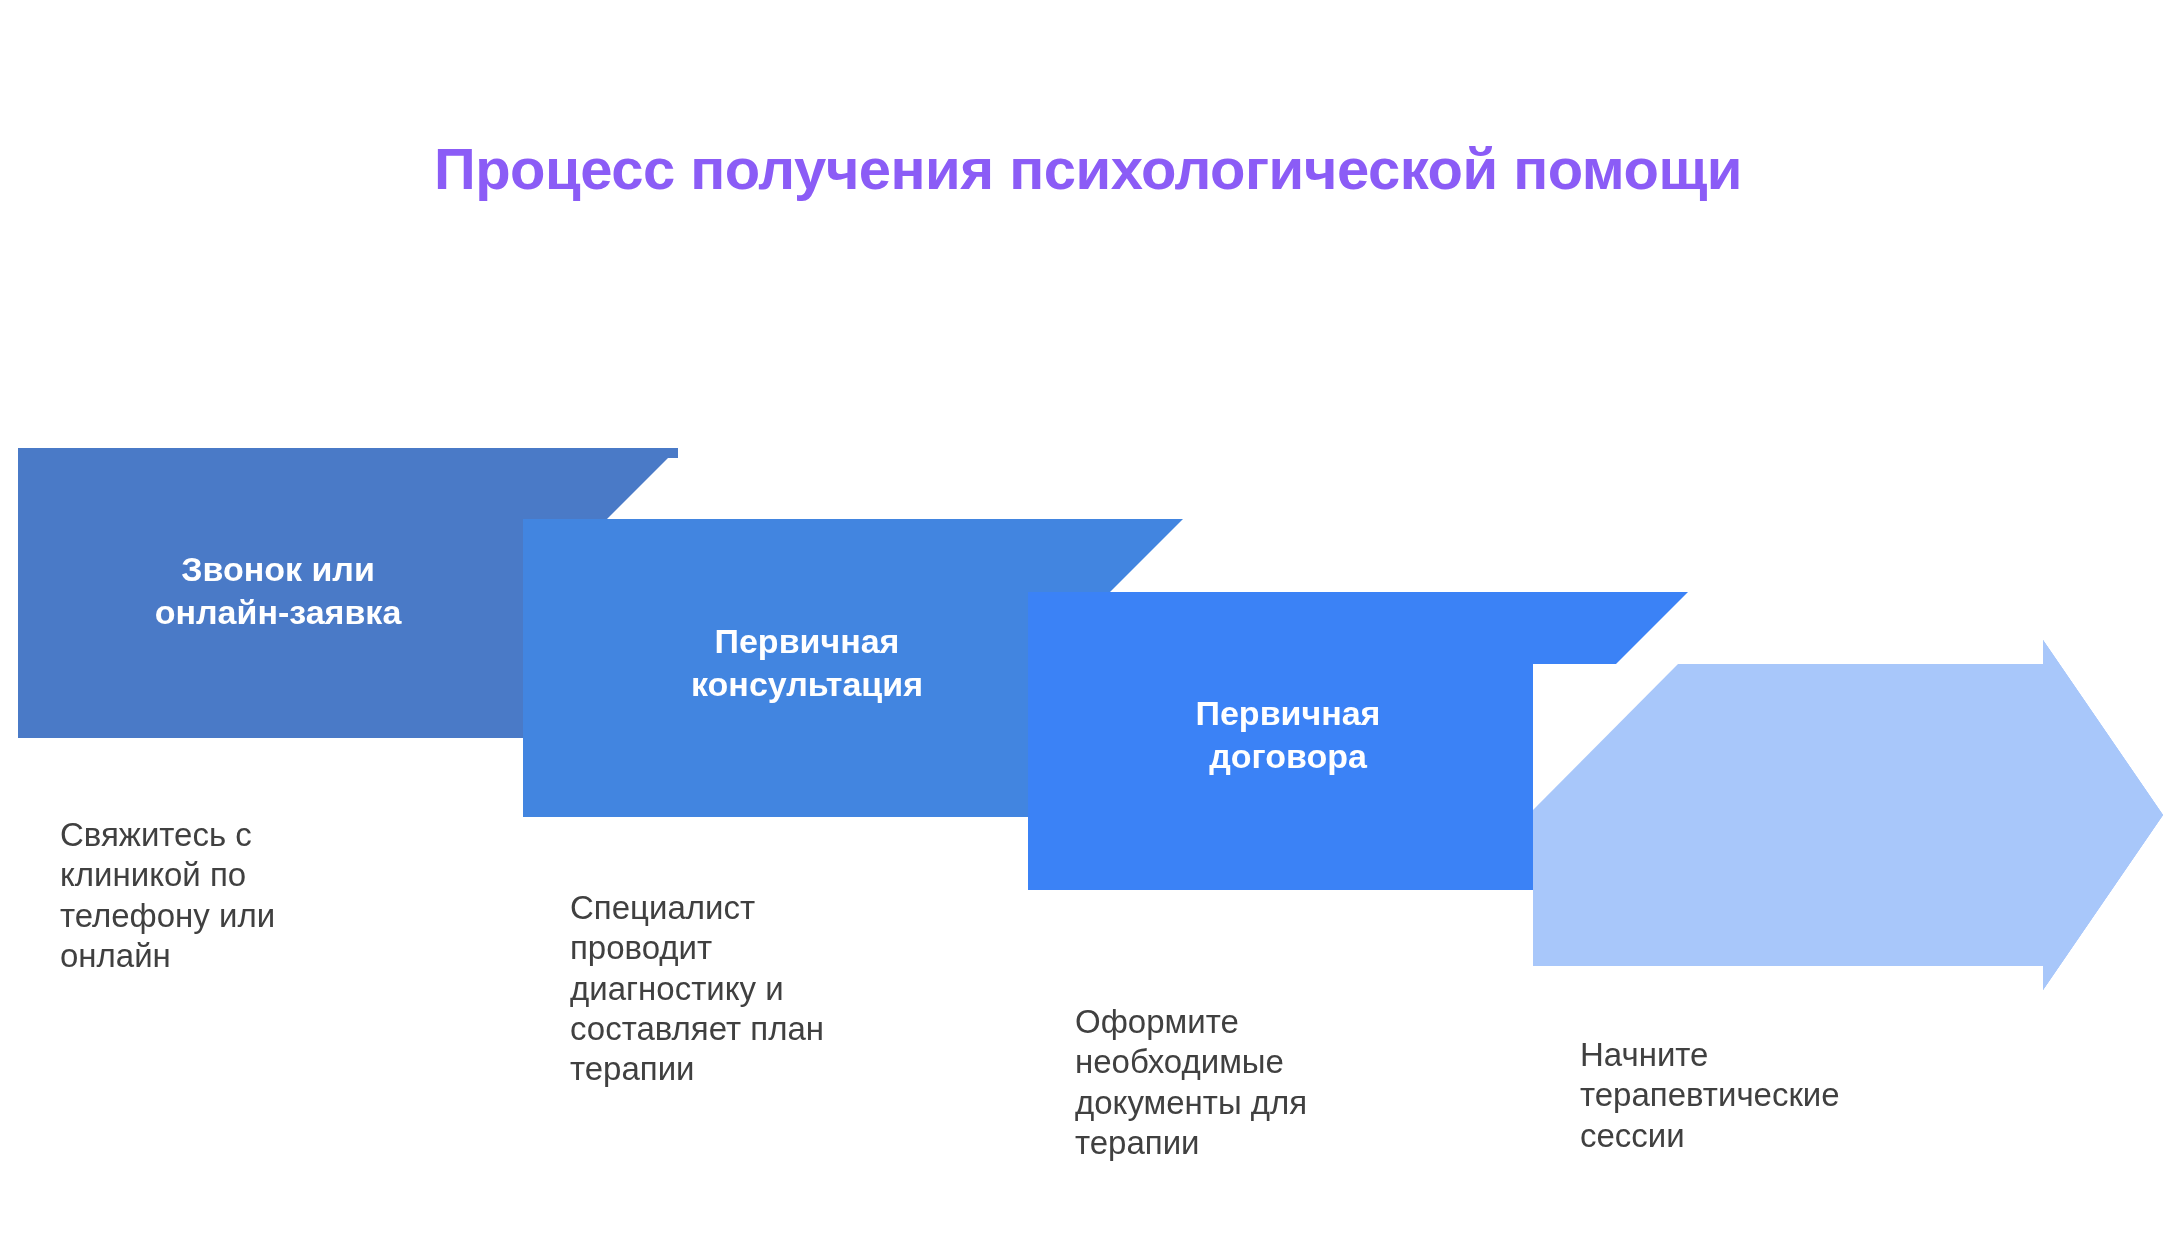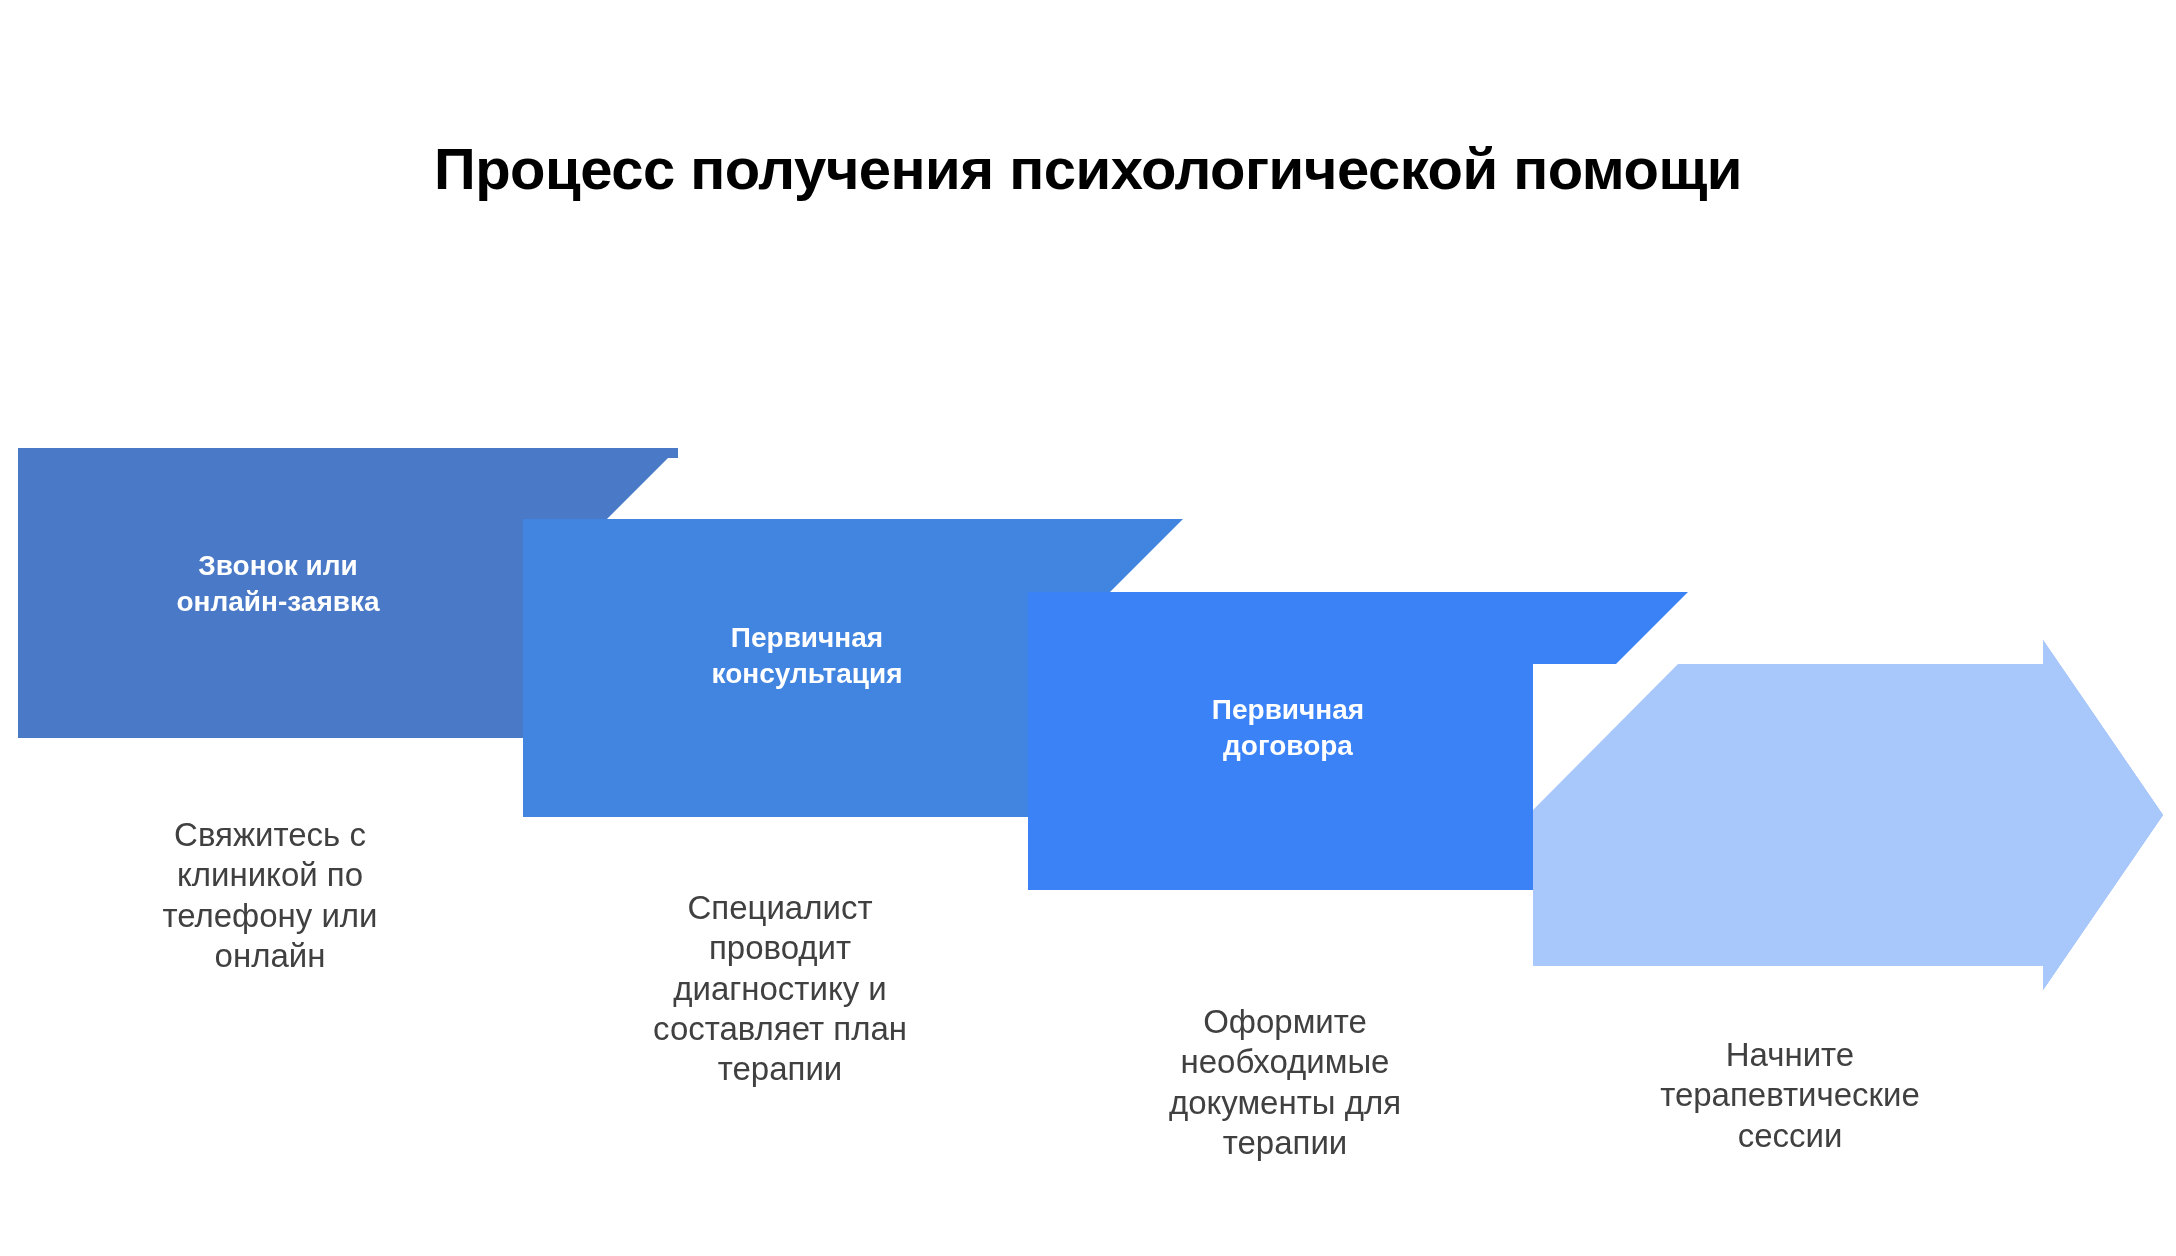--- a/index.html
+++ b/index.html
@@ -42,40 +42,39 @@
   }
   .step svg {
     display: block;
     overflow: visible;
   }
   .step-label {
     position: absolute;
     text-align: center;
     color: #ffffff;
     font-weight: bold;
-    font-size: 28px;
+    font-size: 34px;
     line-height: 1.27;
     white-space: pre-line;
     pointer-events: none;
   }
   .step-desc {
     position: absolute;
-    text-align: center;
     color: #404040;
     font-size: 33px;
     line-height: 1.22;
     white-space: pre-line;
   }
 </style>
 </head>
 <body style="background: rgb(255, 255, 255);">
 
 <div id="canvas">
 
-  <div id="title" style="color: #000000;">Процесс получения психологической помощи</div>
+  <div id="title" style="color: #8b5cf6;">Процесс получения психологической помощи</div>
 
   <div class="step" style="left:18px; top:448px;">
     <svg width="660" height="290" viewBox="0 0 660 290">
       <polygon points="0,0 660,0 660,10 520,10 520,290 0,290" fill="#4a7ac7"></polygon>
       <polygon points="660,0 660,10 520,10" fill="#4a7ac7"></polygon>
       <path d="M0,0 L660,0 L520,140 L520,290 L0,290 Z" fill="#4a7ac7"></path>
     </svg>
   </div>
   <div class="step-label" style="left:18px; top:548px; width:520px;">Звонок или
 онлайн-заявка</div>

